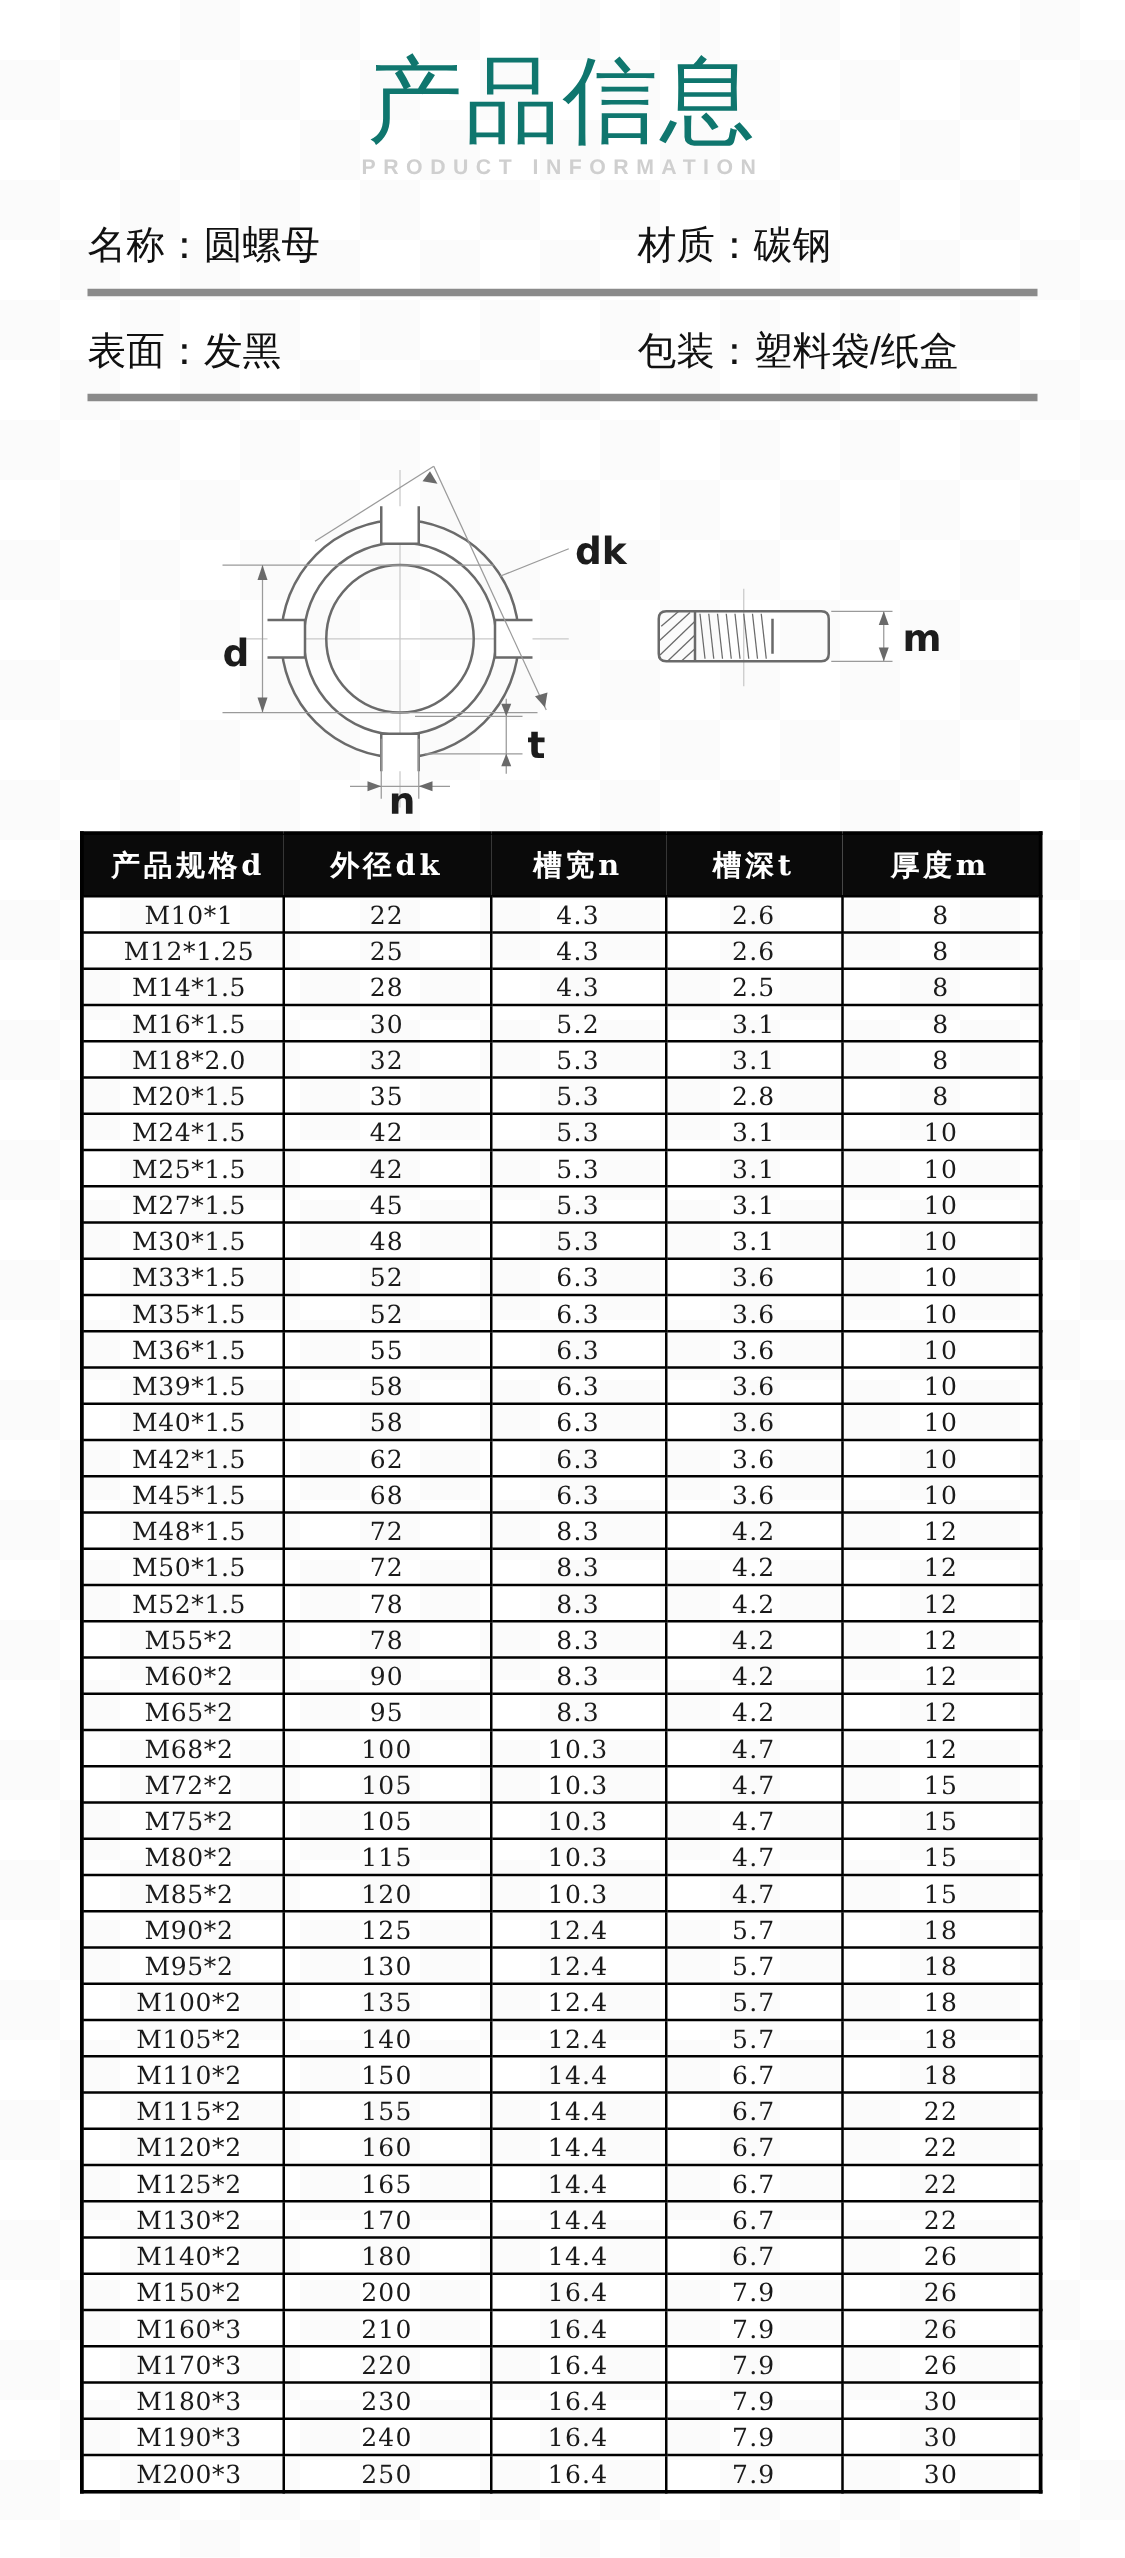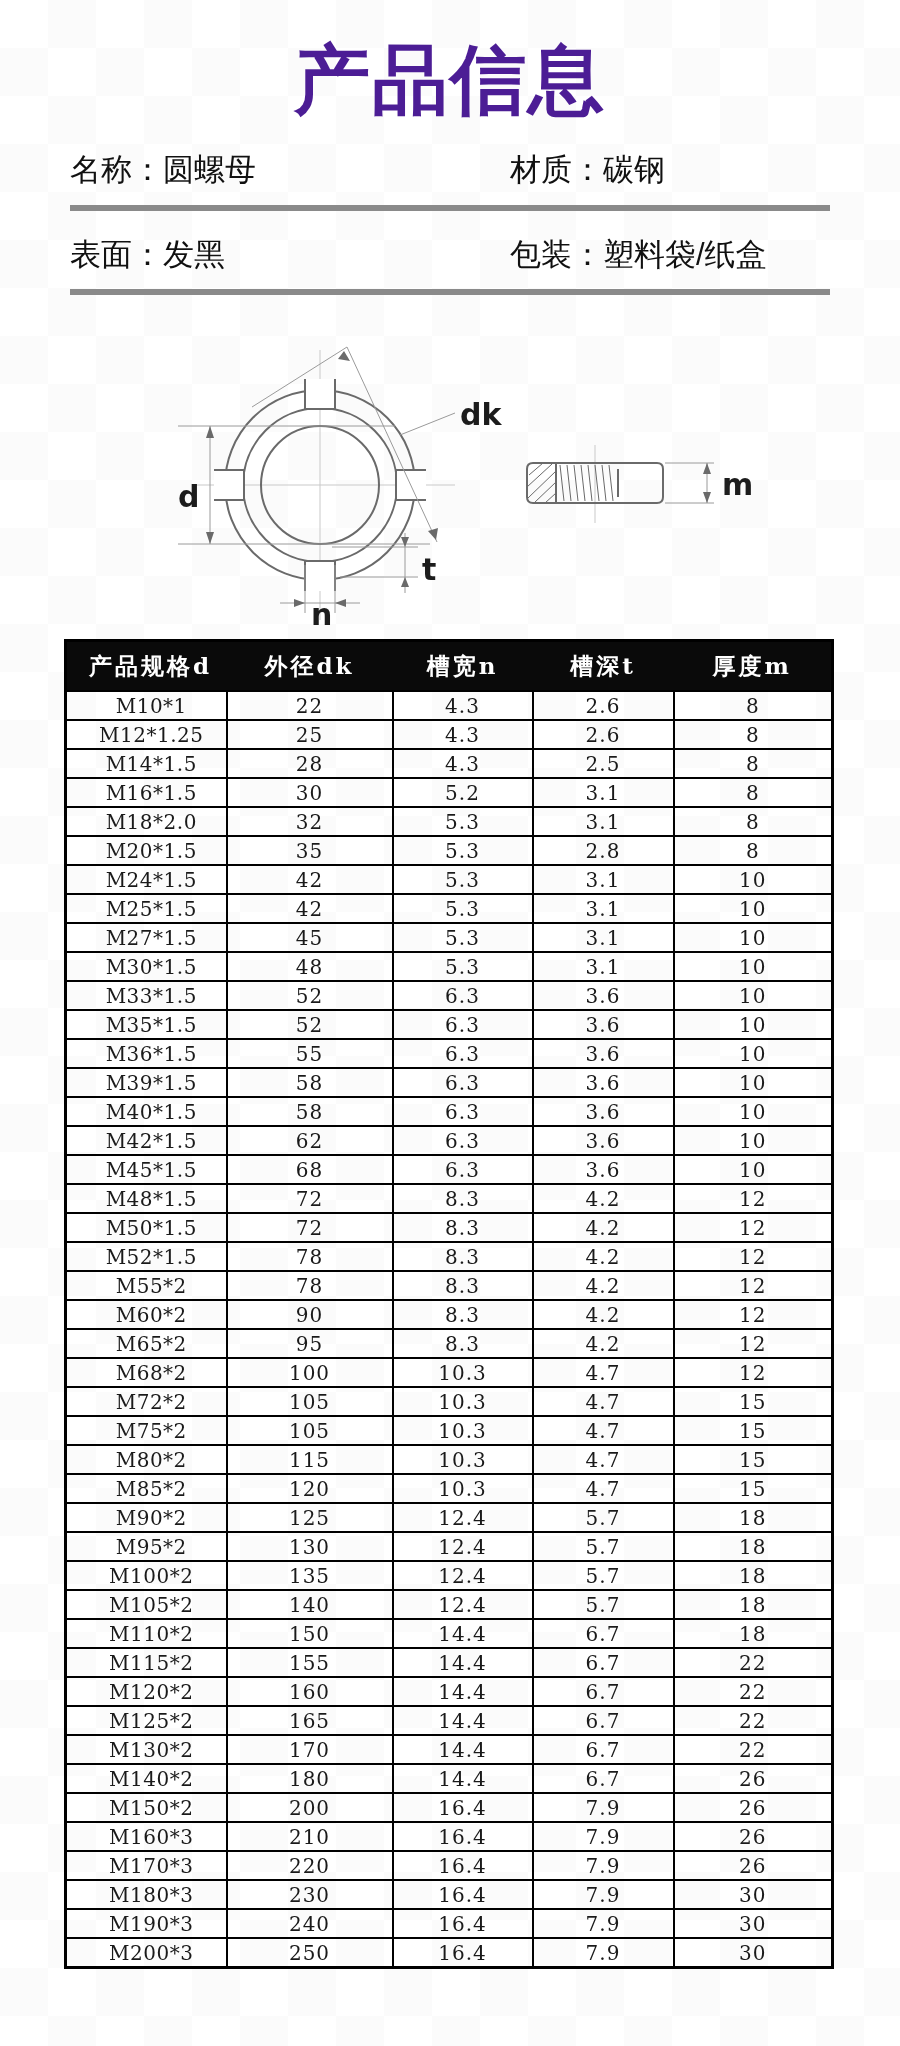--- a/index.html
+++ b/index.html
@@ -8,21 +8,21 @@
     font-family:"Liberation Sans",sans-serif;color:#141414;
     background-color:#ffffff;
     background-image:conic-gradient(#fbfbfb 0 25%, #ffffff 0 50%, #fbfbfb 0 75%, #ffffff 0);
     background-size:96px 96px;
   }
   .page{width:900px;overflow:hidden;}
 
   
   .title-wrap{text-align:center;padding-top:42px;}
   .main-title{
-    font-size:76px;line-height:1.0;font-weight:700;color:#4c1d95;
+    font-size:76px;line-height:1.0;font-weight:400;color:#0f766e;
     letter-spacing:2px;font-family:"DejaVu Sans","Liberation Sans",sans-serif;
   }
   .sub-title{
     margin-top:6px;font-size:17px;letter-spacing:6px;color:#cfcfcf;font-weight:700;
   }
 
   
   .info{width:760px;margin:34px auto 0 auto;}
   .info-row{display:flex;font-size:31px;line-height:1.15;color:#111;}
   .info-col-left{width:440px;}
@@ -61,20 +61,21 @@
   }
   table.spec td:first-child{text-align:center;padding-left:10px;letter-spacing:0.5px;}
 </style>
 </head>
 <body>
 
 <div class="page">
 
   <div class="title-wrap">
     <div class="main-title">产品信息</div>
+    <div class="sub-title">PRODUCT INFORMATION</div>
   </div>
 
   <div class="info">
     <div class="info-row">
       <div class="info-col-left">名称：圆螺母</div>
       <div class="info-col-right">材质：碳钢</div>
     </div>
     <div class="divider"></div>
     <div class="info-row second">
       <div class="info-col-left">表面：发黑</div>

